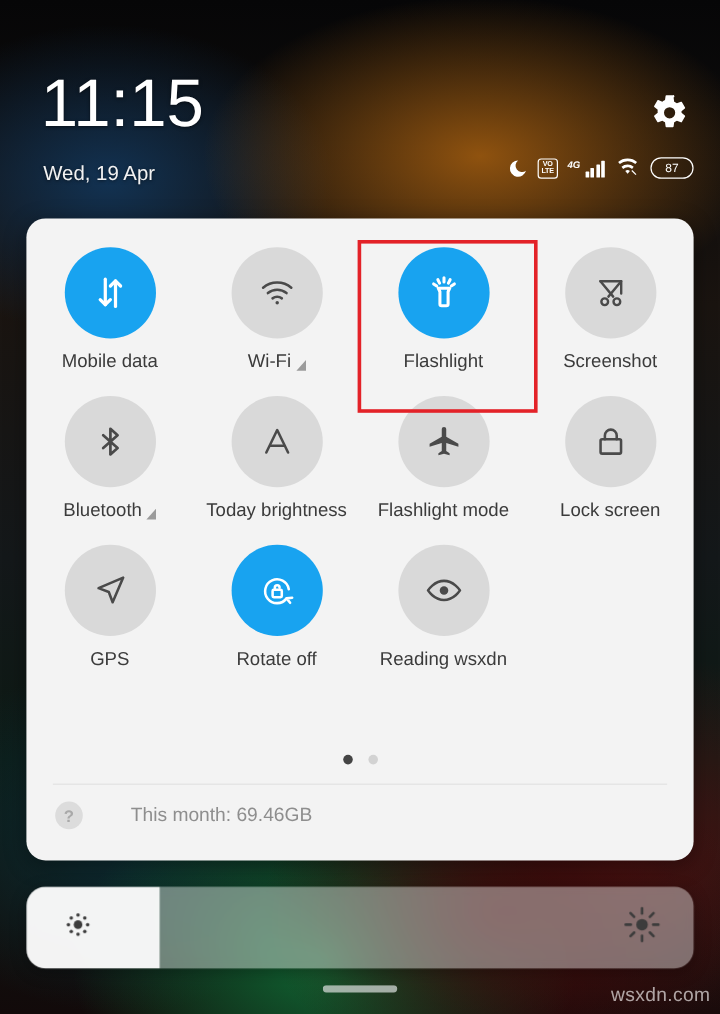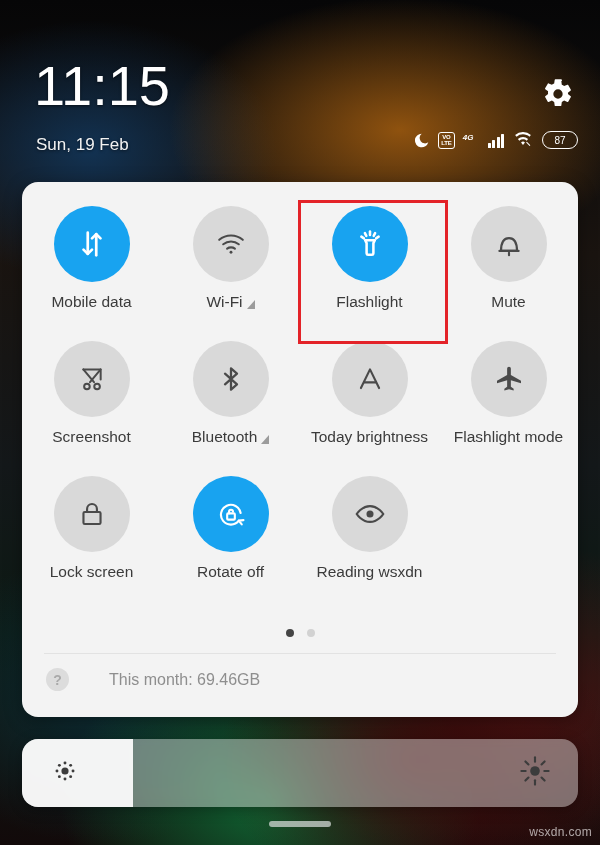--- a/index.html
+++ b/index.html
@@ -43,37 +43,37 @@
     display: flex; align-items: center; gap: 8px;
   }
   .si { display: flex; align-items: center; }
   .volte-box {
     width: 17px; height: 17px; border: 1.7px solid #fff; border-radius: 3px;
     display: flex; flex-direction: column; align-items: center; justify-content: center;
     color: #fff; line-height: 6px; font-size: 6px; font-weight: 700; letter-spacing: -.2px;
   }
   .sig-bars { display: flex; align-items: flex-end; gap: 1.5px; height: 15px; }
   .sig-bars i { display: block; width: 3px; background: #fff; border-radius: .5px; }
-  .sig-label { position: relative; font-size: 8px; color: #fff; font-weight: 700; margin-right: 14px; align-self: flex-start; font-style: italic; }
+  .sig-label { position: relative; font-size: 8px; color: #fff; font-weight: 700; margin-right: 4px; align-self: flex-start; font-style: italic; }
   .battery {
     width: 36px; height: 18px; border: 1.8px solid #fff; border-radius: 9px;
     display: flex; align-items: center; justify-content: center;
     color: #fff; font-size: 10px; font-weight: 400; position: relative;
   }
 
   
   #qs-panel {
     position: absolute; left: 22px; top: 182px; width: 556px; height: 535px;
     background: #f3f3f3; border-radius: 16px;
     box-shadow: 0 4px 18px rgba(0,0,0,.35);
     overflow: hidden;
   }
   #tiles {
     position: absolute; left: 0; top: 10px; width: 556px;
-    display: grid; grid-template-columns: repeat(4, 1fr); row-gap: 16px;
+    display: grid; grid-template-columns: repeat(4, 1fr); row-gap: 5px;
   }
   .tile {
     display: flex; flex-direction: column; align-items: center;
     padding-top: 14px; cursor: pointer; position: relative;
   }
   .tile-circle {
     width: 76px; height: 76px; border-radius: 50%;
     background: #d9d9d9;
     display: flex; align-items: center; justify-content: center;
   }
@@ -129,32 +129,32 @@
   }
   #bright-low { position: absolute; left: 30px; top: 50%; transform: translateY(-50%); }
   #bright-high { position: absolute; right: 27px; top: 50%; transform: translateY(-50%); }
   #home-indicator {
     position: absolute; left: 50%; transform: translateX(-50%); bottom: 18px;
     width: 62px; height: 6px; border-radius: 3px; background: rgba(210,215,212,.75);
     cursor: pointer;
   }
   #watermark {
     position: absolute; right: 8px; bottom: 6px;
-    font-size: 12px; color: rgba(230,225,225,.72);
+    font-size: 16px; color: rgba(230,225,225,.72);
     letter-spacing: .3px;
   }
 </style>
 </head>
 <body>
 
 <div id="screen">
 
   <div id="statusbar">
     <div id="clock">11:15</div>
-    <div id="date">Sun, 19 Feb</div>
+    <div id="date">Wed, 19 Apr</div>
 
     <div id="gear-btn">
       <svg viewBox="0 0 24 24" width="32" height="32" fill="#ffffff">
         <path d="M19.43 12.98c.04-.32.07-.65.07-.98s-.03-.66-.07-.98l2.11-1.65c.19-.15.24-.42.12-.64l-2-3.46c-.12-.22-.39-.3-.61-.22l-2.49 1c-.52-.4-1.08-.73-1.69-.98l-.38-2.65A.488.488 0 0 0 14 1h-4c-.25 0-.46.18-.49.42l-.38 2.65c-.61.25-1.17.59-1.69.98l-2.49-1c-.23-.09-.49 0-.61.22l-2 3.46c-.13.22-.07.49.12.64l2.11 1.65c-.04.32-.07.66-.07.98s.03.66.07.98l-2.11 1.65c-.19.15-.24.42-.12.64l2 3.46c.12.22.39.3.61.22l2.49-1c.52.4 1.08.73 1.69.98l.38 2.65c.03.24.24.42.49.42h4c.25 0 .46-.18.49-.42l.38-2.65c.61-.25 1.17-.59 1.69-.98l2.49 1c.23.09.49 0 .61-.22l2-3.46c.12-.22.07-.49-.12-.64l-2.11-1.65zM12 15.5A3.5 3.5 0 0 1 8.5 12 3.5 3.5 0 0 1 12 8.5a3.5 3.5 0 0 1 3.5 3.5 3.5 3.5 0 0 1-3.5 3.5z"></path>
       </svg>
     </div>
 
     <div id="status-icons">
       <span class="si">
         <svg viewBox="0 0 24 24" width="17" height="17" fill="#ffffff">
@@ -236,32 +236,20 @@
               <path d="M15.6 4.3l-1 2"></path>
             <path d="M5.9 6.8l1.8 1.2"></path>
               <path d="M18.1 6.8l-1.8 1.2"></path>
           </svg>
         </div>
         <div class="tile-label">
           <span>Flashlight</span>
         </div>
       </div>
 
-      <div class="tile">
-        <div class="tile-circle">
-          <svg viewBox="0 0 24 24" width="32" height="32" fill="none" stroke="#4a4a4a" stroke-width="1.6" stroke-linecap="round" stroke-linejoin="round">
-            <path d="M6 17.2c0-5 1-9.6 6-9.6s6 4.6 6 9.6z"></path>
-            <path d="M4.8 17.2h14.4"></path>
-            <path d="M12 18.6v1.8"></path>
-          </svg>
-        </div>
-        <div class="tile-label">
-          <span>Mute</span>
-        </div>
-      </div>
 
       <div class="tile">
         <div class="tile-circle">
           <svg viewBox="0 0 24 24" width="32" height="32" fill="none" stroke="#4a4a4a" stroke-width="1.5" stroke-linecap="round" stroke-linejoin="round">
             <path d="M5.5 4.8h13v7.6"></path>
             <path d="M5.5 4.8l8 9.6"></path>
               <path d="M18.5 4.8l-8 9.6"></path>
             <circle cx="8.2" cy="17.6" r="2.1"></circle>
               <circle cx="15.8" cy="17.6" r="2.1"></circle>
           </svg>
@@ -311,20 +299,30 @@
           <svg viewBox="0 0 24 24" width="32" height="32" fill="none" stroke="#4a4a4a" stroke-width="1.6" stroke-linecap="round" stroke-linejoin="round">
             <rect x="5.6" y="10.5" width="12.8" height="9" rx="1"></rect>
             <path d="M8.3 10.5V8.2a3.7 3.7 0 0 1 7.4 0v2.3"></path>
           </svg>
         </div>
         <div class="tile-label">
           <span>Lock screen</span>
         </div>
       </div>
 
+      <div class="tile">
+        <div class="tile-circle">
+          <svg viewBox="0 0 24 24" width="32" height="32" fill="none" stroke="#4a4a4a" stroke-width="1.6" stroke-linejoin="round">
+            <path d="M20 4L4.6 10.6l6.4 2.4 2.4 6.4z"></path>
+          </svg>
+        </div>
+        <div class="tile-label">
+          <span>GPS</span>
+        </div>
+      </div>
 
       <div class="tile">
         <div class="tile-circle on">
           <svg viewBox="0 0 24 24" width="34" height="34" fill="none" stroke="#ffffff" stroke-width="1.5" stroke-linecap="round" stroke-linejoin="round">
             <path d="M18.8 11.3a7 7 0 1 0-1.3 5.4"></path>
             <path d="M19.6 19.3l-2.1-2.6 3.3-.4"></path>
             <rect x="9.3" y="11.6" width="5.4" height="4.4" rx=".7"></rect>
             <path d="M10.6 11.6v-1.2a1.4 1.4 0 0 1 2.8 0"></path>
           </svg>
         </div>

